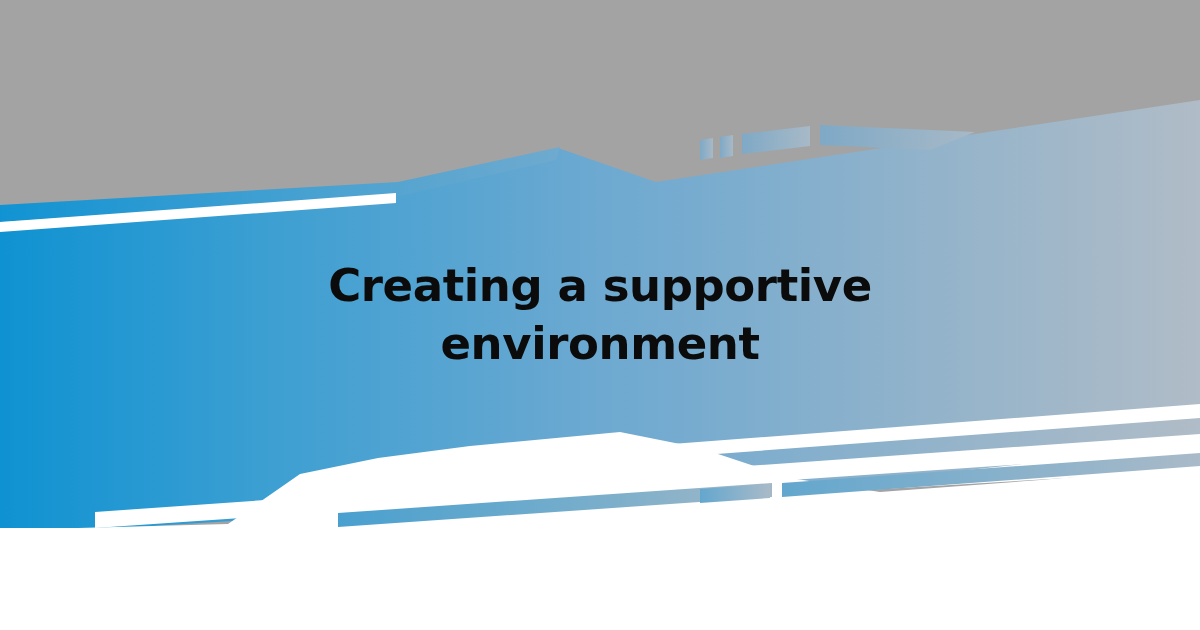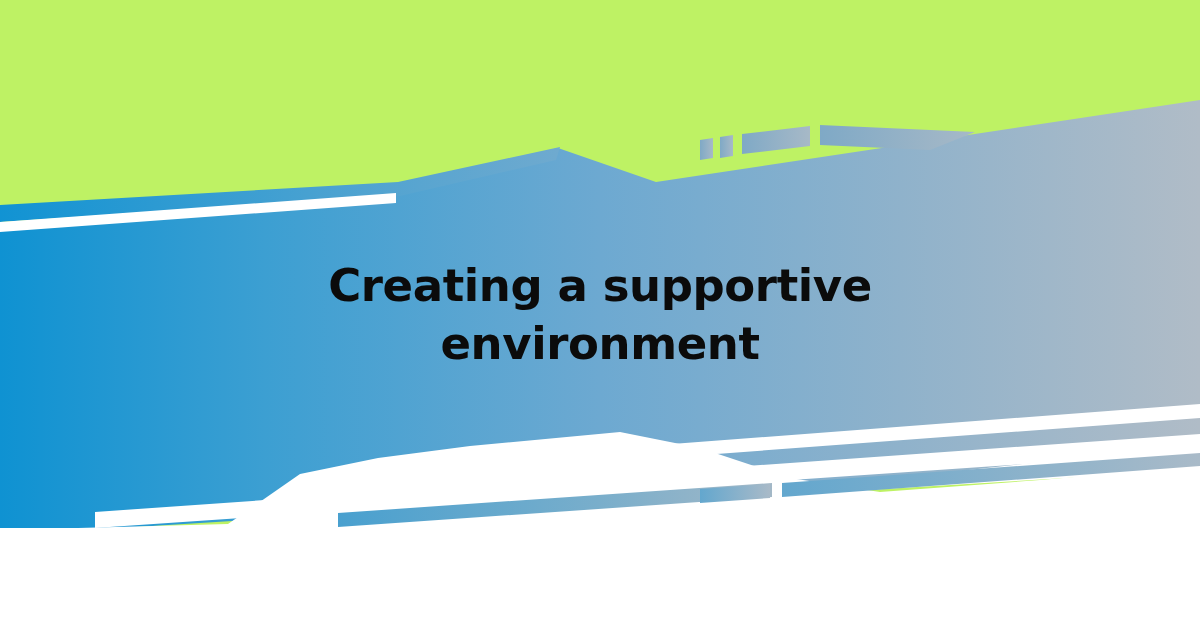--- a/index.html
+++ b/index.html
@@ -4,21 +4,21 @@
 <style>
   html, body {
     margin: 0;
     padding: 0;
     background: #ffffff;
   }
   #banner {
     position: relative;
     width: 1200px;
     height: 536px;
-    background: #bef264;
+    background: #a3a3a3;
     overflow: hidden;
     font-family: "DejaVu Sans", sans-serif;
   }
   #art {
     position: absolute;
     inset: 0;
     width: 1200px;
     height: 630px;
     display: block;
   }

